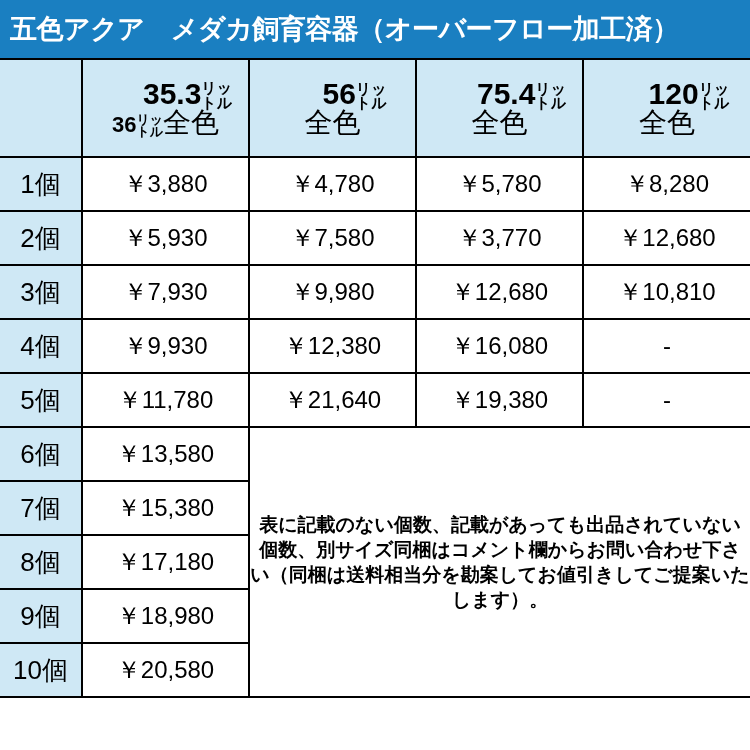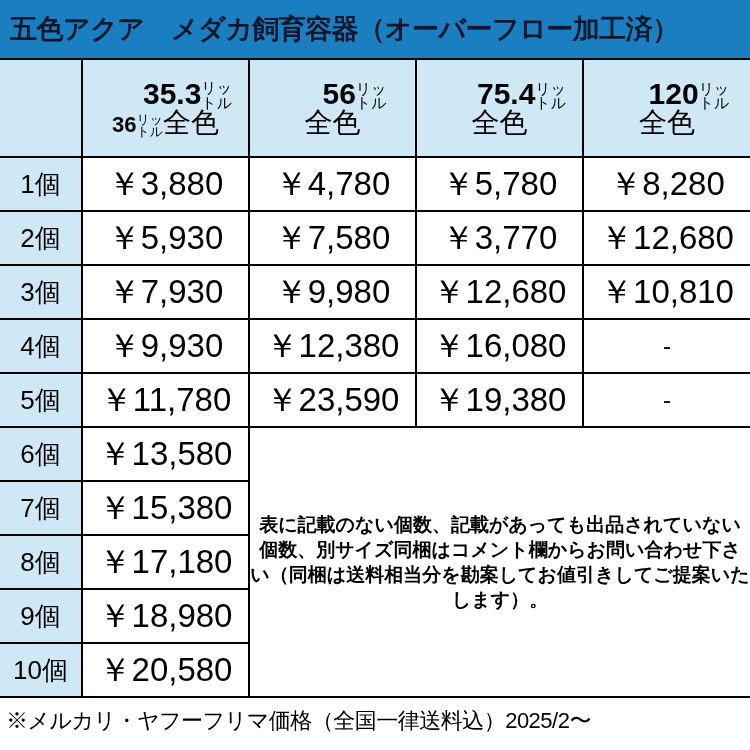--- a/index.html
+++ b/index.html
@@ -17,21 +17,21 @@
   .page {
     position: relative;
     width: 750px;
     height: 750px;
     box-sizing: border-box;
   }
 
   
   .title-bar {
     background: #1a7fc1;
-    color: #0f172a;
+    color: #ffffff;
     height: 58px;
     display: flex;
     align-items: center;
     padding: 0 10px;
     box-sizing: border-box;
   }
   .title-text {
     font-size: 27px;
     font-weight: bold;
     letter-spacing: -0.5px;
@@ -67,21 +67,21 @@
   }
   .size-main {
     font-size: 30px;
     font-weight: bold;
     line-height: 1.05;
     display: block;
     padding-left: 44px;
   }
   .unit {
     font-size: 15px;
-    font-weight: normal;
+    font-weight: bold;
     line-height: 0.95;
     display: inline-block;
     vertical-align: middle;
     text-align: left;
   }
   .unit span { display: block; }
   .size-sub {
     font-size: 22px;
     font-weight: bold;
     line-height: 1.05;
@@ -95,21 +95,21 @@
   }
 
   td.qty {
     background: #cfe8f5;
     font-size: 26px;
     border-left: none !important;
     height: 52px;
     margin-left: 8px;
   }
   td.price-cell {
-    font-size: 33px;
+    font-size: 24px;
     height: 52px;
     white-space: nowrap;
   }
   td.dash {
     font-size: 24px;
   }
 
   td.note {
     font-size: 19px;
     line-height: 1.32;
@@ -203,21 +203,21 @@
         <td class="qty">4個</td>
         <td class="price-cell">￥9,930</td>
         <td class="price-cell">￥12,380</td>
         <td class="price-cell">￥16,080</td>
         <td class="price-cell dash last-right">-</td>
       </tr>
 
       <tr>
         <td class="qty">5個</td>
         <td class="price-cell">￥11,780</td>
-        <td class="price-cell">￥23,590</td>
+        <td class="price-cell">￥21,640</td>
         <td class="price-cell">￥19,380</td>
         <td class="price-cell dash last-right">-</td>
       </tr>
 
       <tr>
         <td class="qty">6個</td>
         <td class="price-cell">￥13,580</td>
         <td class="note last-right" colspan="3" rowspan="5">表に記載のない個数、記載があっても出品されていない個数、別サイズ同梱はコメント欄からお問い合わせ下さい（同梱は送料相当分を勘案してお値引きしてご提案いたします）。</td>
       </tr>
 
@@ -236,14 +236,13 @@
         <td class="price-cell">￥18,980</td>
       </tr>
 
       <tr>
         <td class="qty">10個</td>
         <td class="price-cell">￥20,580</td>
       </tr>
     </tbody>
   </table>
 
-  <div class="footer">※メルカリ・ヤフーフリマ価格（全国一律送料込）2025/2〜</div>
 </div>
 
 </body></html>

